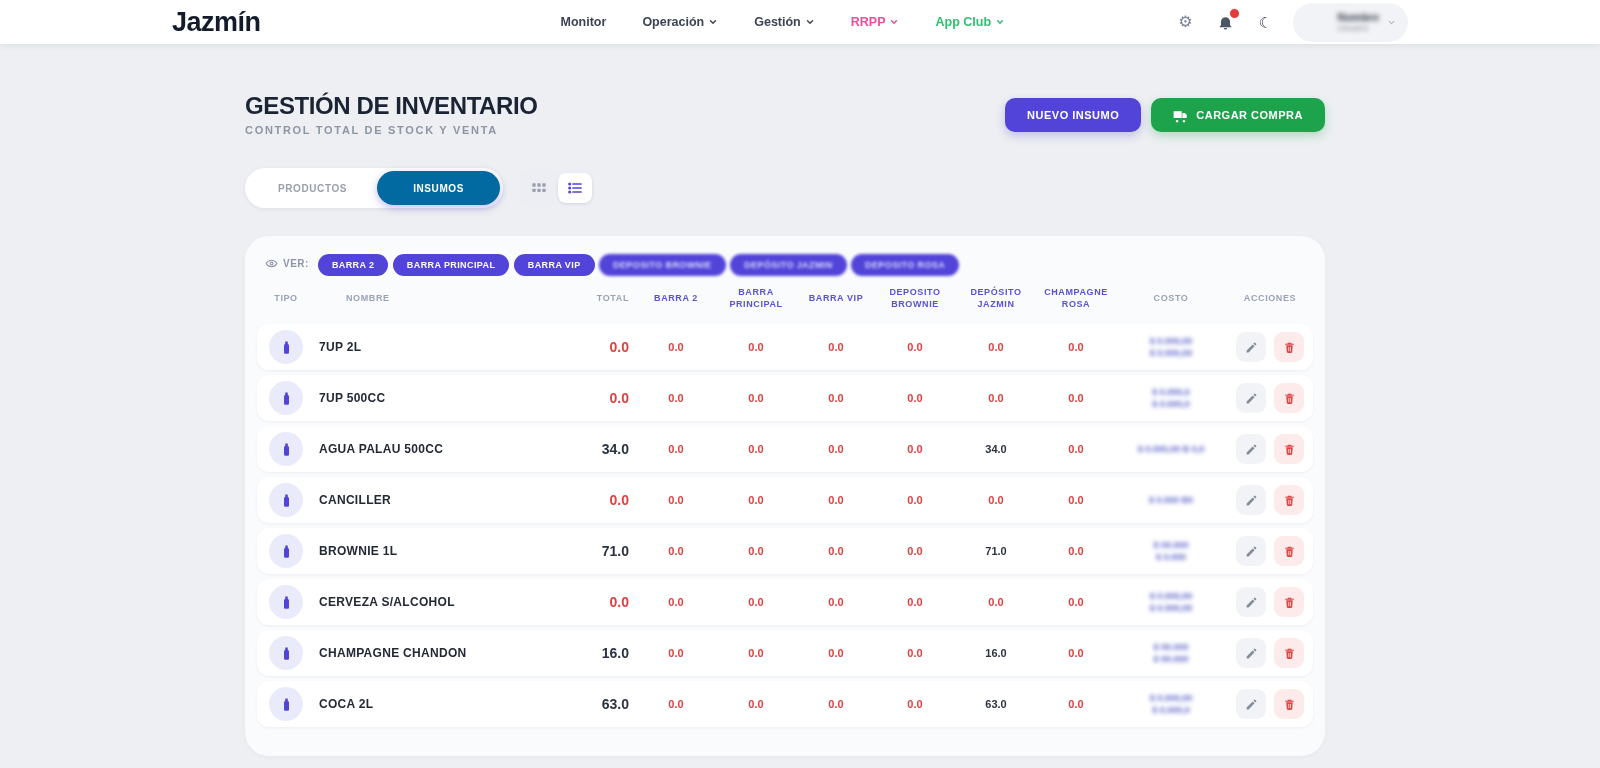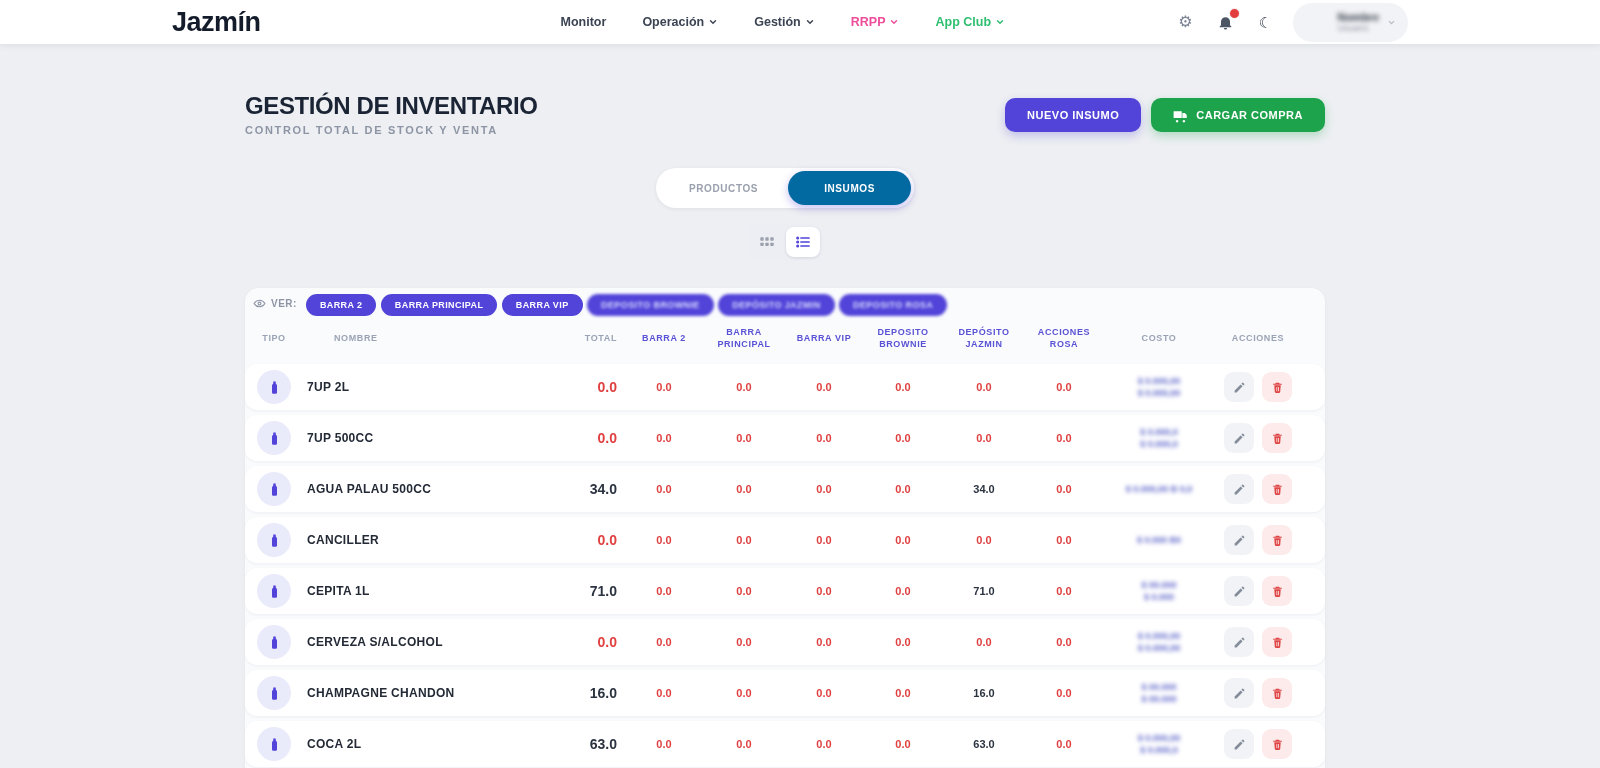--- a/index.html
+++ b/index.html
@@ -40,39 +40,39 @@
   .page-subtitle { margin-top:4px; font-size:11px; font-weight:700; letter-spacing:1.7px; color:#8d95a5; }
   .head-buttons { display:flex; gap:10px; margin-top:6px; }
   .btn { border:none; cursor:pointer; height:34px; border-radius:10px; color:#fff;
          font-family:"Liberation Sans", sans-serif; font-size:11px; font-weight:800; letter-spacing:.5px;
          display:flex; align-items:center; gap:8px; padding:0 22px; }
   .btn-purple { background:#5243d9; box-shadow:0 4px 10px rgba(82,67,217,.28); }
   .btn-green  { background:#1ea34d; box-shadow:0 4px 10px rgba(30,163,77,.28); }
   .btn svg { width:15px; height:15px; }
 
   
-  .controls { display:flex; align-items:center; margin-top:32px; gap:16px;flex-direction:column; }
+  .controls { display:flex; align-items:center; margin-top:32px; gap:16px; }
   .segment { background:#fff; border-radius:999px; padding:3px; display:flex; align-items:center;
              box-shadow:0 1px 4px rgba(20,30,60,.07); }
   .seg-btn { border:none; background:none; cursor:pointer; height:34px; border-radius:999px;
              font-family:"Liberation Sans", sans-serif; font-size:10px; font-weight:800; letter-spacing:.6px;
              color:#9aa0ad; padding:0 30px; }
   .seg-btn.active { background:#0369a1; color:#fff; padding:0 36px; box-shadow:0 3px 8px rgba(82,67,217,.35); }
   .select-pill { background:#fff; border-radius:999px; height:38px; padding:0 18px; display:flex; align-items:center;
                  gap:26px; cursor:pointer; box-shadow:0 1px 4px rgba(20,30,60,.07); }
   .select-pill .sel-label { font-size:12.5px; font-weight:800; color:#1f2633; }
   .select-pill svg { width:12px; height:12px; }
   .view-toggle { background:#eceef3; border-radius:10px; padding:3px; display:flex; gap:2px; }
   .vt-btn { border:none; background:none; cursor:pointer; width:34px; height:30px; border-radius:8px;
             display:flex; align-items:center; justify-content:center; }
   .vt-btn.active { background:#fff; box-shadow:0 1px 3px rgba(20,30,60,.12); }
   .vt-btn svg { width:16px; height:16px; }
 
   
-  .table-card { margin-top:28px; background:#fafbfd; border-radius:14px; height:520px;
+  .table-card { margin-top:28px; background:#fafbfd; border-radius:24px; padding:12px; height:520px;
                 overflow:hidden; box-shadow:0 1px 4px rgba(20,30,60,.04); }
   .chips-row { display:flex; align-items:center; gap:9px; padding:6px 8px 12px; }
   .ver-label { display:flex; align-items:center; gap:5px; font-size:10px; font-weight:800; letter-spacing:.5px; color:#8d95a5; }
   .ver-label svg { width:13px; height:13px; }
   .chip { background:#5243d9; color:#fff; font-size:9px; font-weight:800; letter-spacing:.4px;
           padding:6px 14px; border-radius:999px; cursor:pointer; white-space:nowrap; }
   .chip.blur { filter:blur(1.8px); color:#d9dcff; }
 
   .grid { display:grid; grid-template-columns:58px 236px 86px 78px 82px 78px 80px 82px 78px 112px 86px;
           align-items:center; }
@@ -229,21 +229,21 @@
 
     <div class="grid hrow" id="table-header">
         <div class="hcell c0 gray">TIPO</div>
         <div class="hcell c1 gray">NOMBRE</div>
         <div class="hcell c2 gray">TOTAL</div>
         <div class="hcell c3 purple">BARRA 2</div>
         <div class="hcell c4 purple">BARRA PRINCIPAL</div>
         <div class="hcell c5 purple">BARRA VIP</div>
         <div class="hcell c6 purple">DEPOSITO BROWNIE</div>
         <div class="hcell c7 purple">DEPÓSITO JAZMIN</div>
-        <div class="hcell c8 purple">ACCIONES ROSA</div>
+        <div class="hcell c8 purple">CHAMPAGNE ROSA</div>
         <div class="hcell c9 gray">COSTO</div>
         <div class="hcell c10 gray">ACCIONES</div>
       </div>
     <div id="rows">
         <div class="grid row">
           <div class="cell c0">
             <span class="type-badge">
               <svg viewBox="0 0 24 24" fill="#5243d9">
                 <path d="M10 2.5h4v3l1.6 2.2c.3.4.4.9.4 1.4V20a2 2 0 0 1-2 2h-4a2 2 0 0 1-2-2V9.1c0-.5.1-1 .4-1.4L10 5.5v-3z"></path>
               </svg>
@@ -372,21 +372,21 @@
           </div>
         </div>
         <div class="grid row">
           <div class="cell c0">
             <span class="type-badge">
               <svg viewBox="0 0 24 24" fill="#5243d9">
                 <path d="M10 2.5h4v3l1.6 2.2c.3.4.4.9.4 1.4V20a2 2 0 0 1-2 2h-4a2 2 0 0 1-2-2V9.1c0-.5.1-1 .4-1.4L10 5.5v-3z"></path>
               </svg>
             </span>
           </div>
-          <div class="cell c1">CEPITA 1L</div>
+          <div class="cell c1">BROWNIE 1L</div>
           <div class="cell c2 pos">71.0</div>
           <div class="cell c3 num zero">0.0</div>
           <div class="cell c4 num zero">0.0</div>
           <div class="cell c5 num zero">0.0</div>
           <div class="cell c6 num zero">0.0</div>
           <div class="cell c7 num pos">71.0</div>
           <div class="cell c8 num zero">0.0</div>
           <div class="cell c9 costo">
             <span>$ 00.000</span>
             <span>$ 0.000</span>

